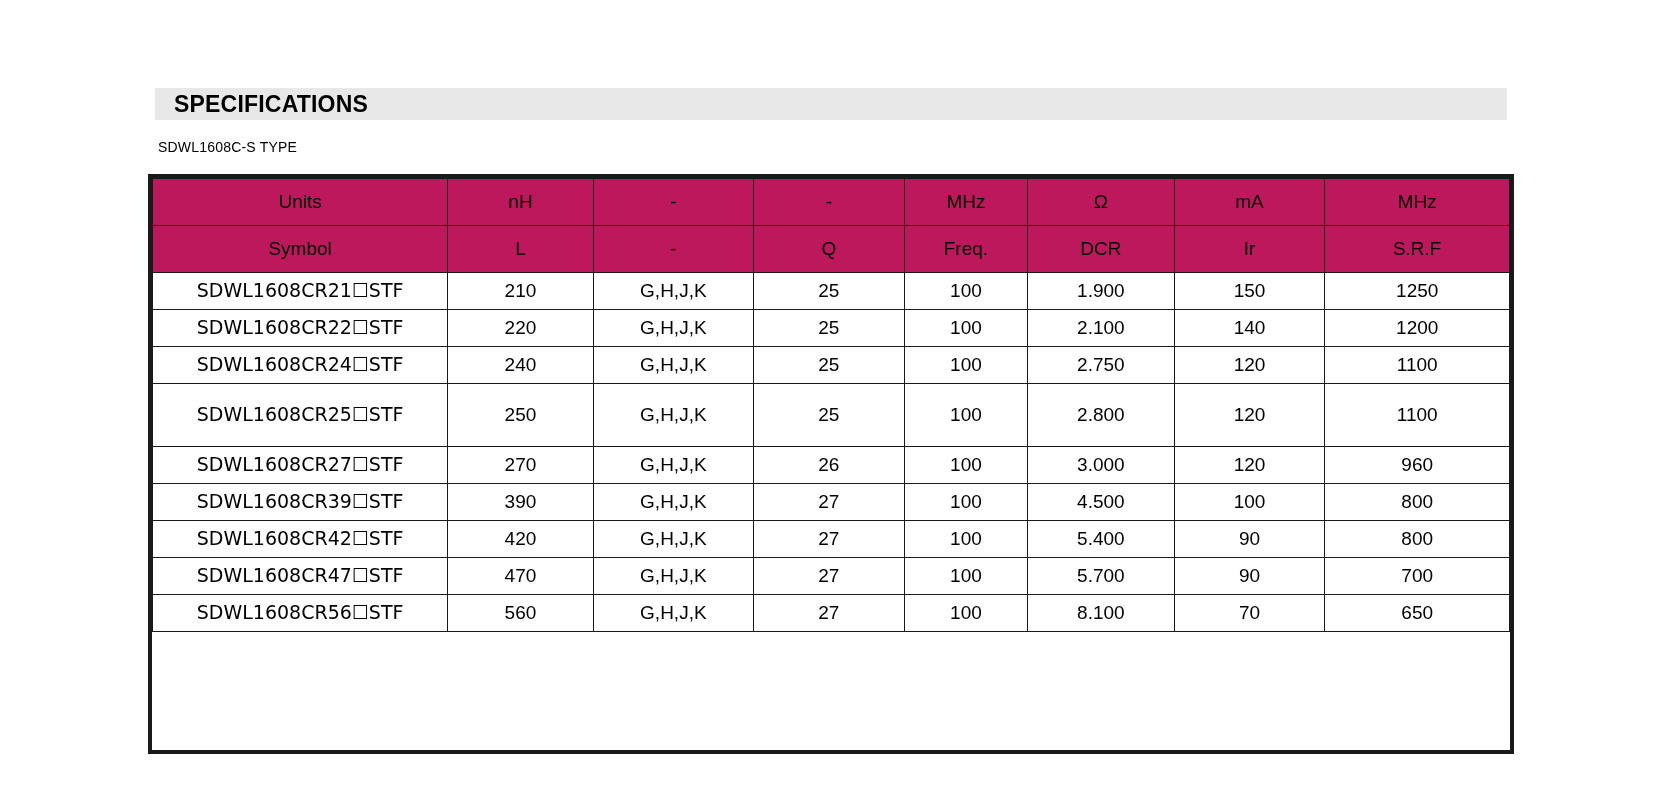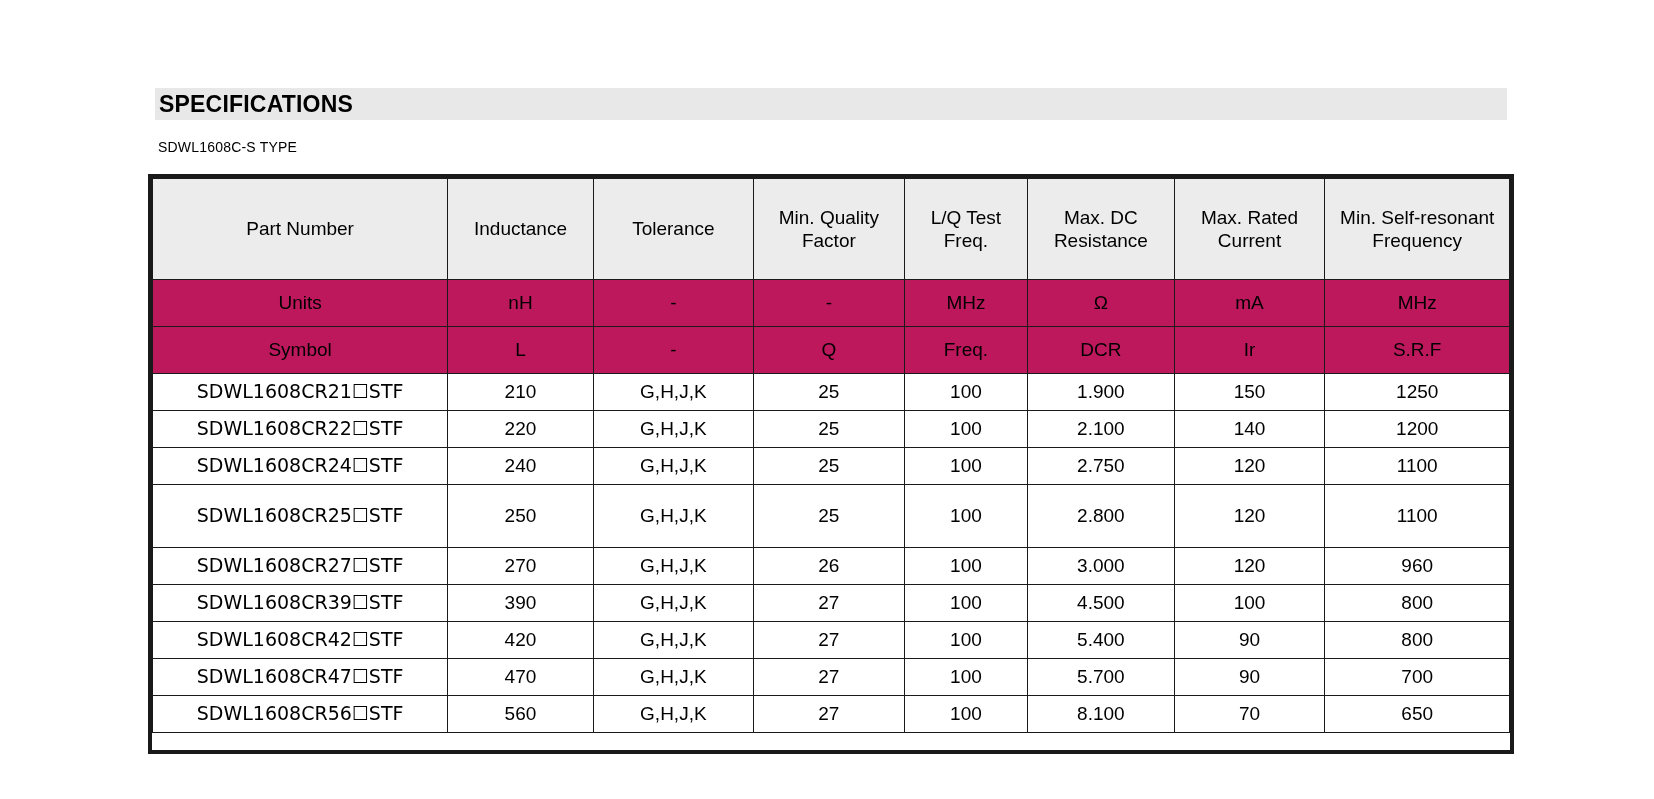--- a/index.html
+++ b/index.html
@@ -26,21 +26,21 @@
     width: 1352px;
     height: 32px;
     background: #e8e8e8;
     display: flex;
     align-items: center;
   }
   .section-header-text {
     font-size: 23px;
     font-weight: bold;
     letter-spacing: 0.2px;
-    padding-left: 4px;
+    padding-left: 19px;
   }
   .type-title {
     position: absolute;
     left: 158px;
     top: 139px;
     font-size: 14px;
     letter-spacing: 0.2px;
   }
   table.spec {
     position: absolute;
@@ -113,30 +113,20 @@
       <col class="col-part">
       <col class="col-ind">
       <col class="col-tol">
       <col class="col-q">
       <col class="col-freq">
       <col class="col-dcr">
       <col class="col-ir">
       <col class="col-srf">
     </colgroup>
     <thead>
-      <tr>
-        <td>Part Number</td>
-        <td>Inductance</td>
-        <td>Tolerance</td>
-        <td>Min. Quality Factor</td>
-        <td>L/Q Test Freq.</td>
-        <td>Max. DC Resistance</td>
-        <td>Max. Rated Current</td>
-        <td>Min. Self-resonant Frequency</td>
-      </tr>
       <tr class="units">
         <td>Units</td>
         <td>nH</td>
         <td>-</td>
         <td>-</td>
         <td>MHz</td>
         <td>Ω</td>
         <td>mA</td>
         <td>MHz</td>
       </tr>

